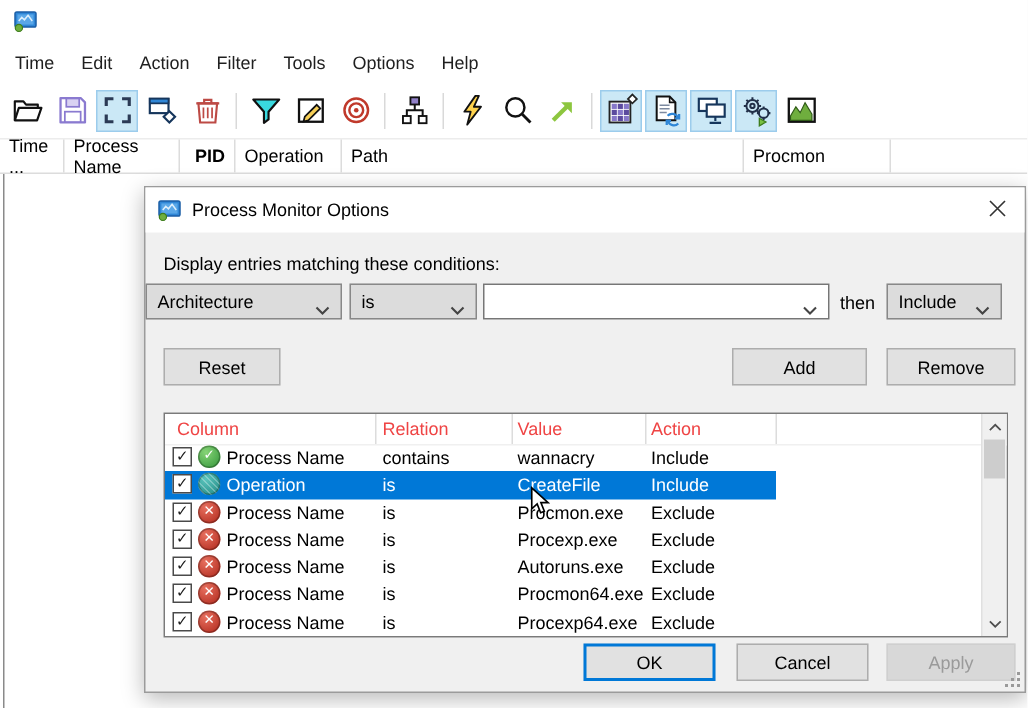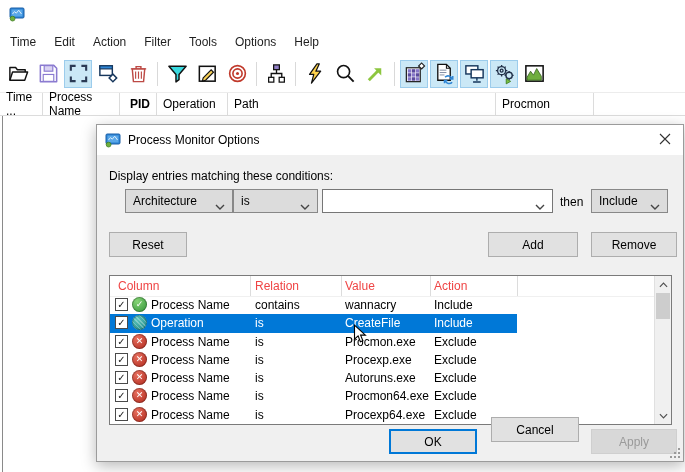--- a/index.html
+++ b/index.html
@@ -328,21 +328,21 @@
       <span class="dlg-title">Process Monitor Options</span>
       <span class="dlg-close">
         <span><svg viewBox="0 0 12 12" width="12" height="12" stroke="#333" stroke-width="1.1">
           <path d="M1 1l10 10M11 1 1 11" fill="none"></path>
         </svg></span>
       </span>
     </div>
 
     <div class="dlg-instructions">Display entries matching these conditions:</div>
 
-    <div class="combo" style="left:28px;top:64px;width:108px">
+    <div class="combo" style="left:0;top:64px;width:131px">
       <span>Architecture</span>
       <span class="chev"><svg viewBox="0 0 10 6" width="10" height="6">
             <path d="M1 1l4 4 4-4" fill="none" stroke="#444" stroke-width="1.4"></path>
           </svg></span>
     </div>
     <div class="combo" style="left:136px;top:64px;width:85px">
       <span>is</span>
       <span class="chev"><svg viewBox="0 0 10 6" width="10" height="6">
             <path d="M1 1l4 4 4-4" fill="none" stroke="#444" stroke-width="1.4"></path>
           </svg></span>
@@ -451,21 +451,21 @@
             <svg viewBox="0 0 10 6" width="9" height="6">
               <path d="M1 1l4 4 4-4" fill="none" stroke="#505050" stroke-width="1.3"></path>
             </svg>
           </span>
       </div>
     </div>
 
     <div class="btn default" style="left:292px;top:304px;width:88px">
         <span>OK</span>
       </div>
-    <div class="btn" style="left:394px;top:292px;width:88px">
+    <div class="btn" style="left:394px;top:304px;width:88px">
         <span>Cancel</span>
       </div>
     <div class="btn disabled" style="left:494px;top:304px;width:86px">
         <span>Apply</span>
       </div>
 
     <div class="resize-grip">
         <i></i>
         <i></i>
         <i></i>

